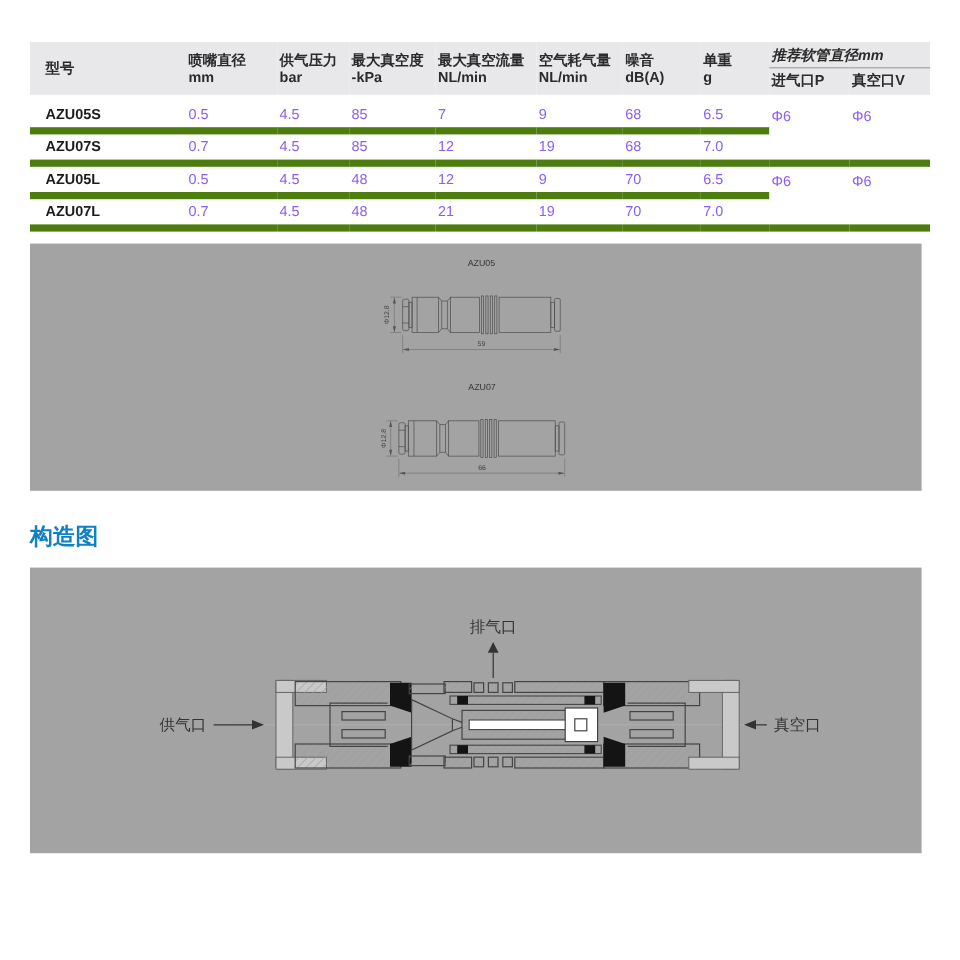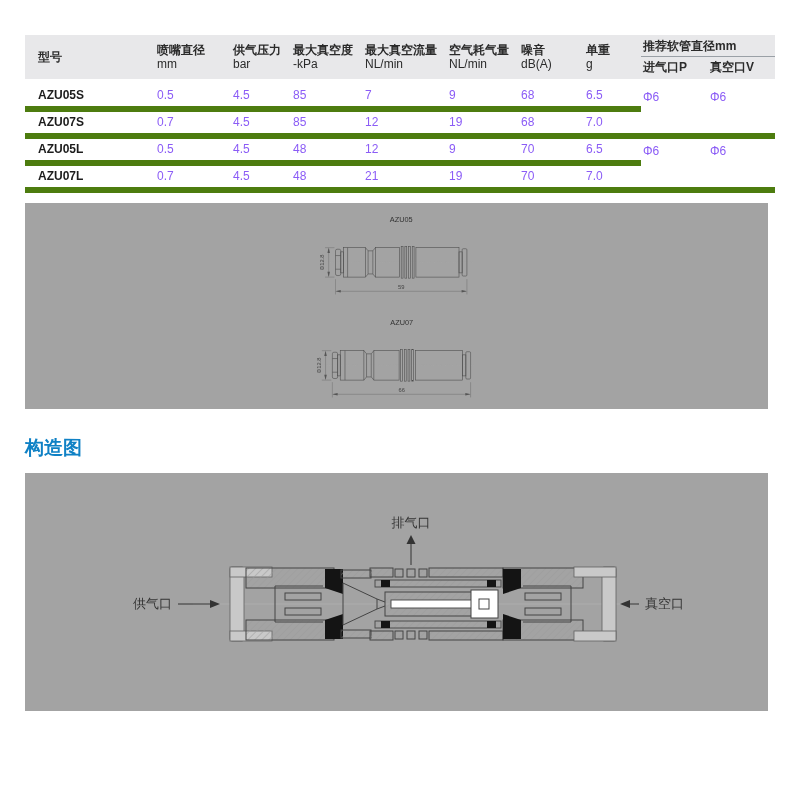--- a/index.html
+++ b/index.html
@@ -11,22 +11,22 @@
   .page { width:800px; height:567px; padding:35px 25px 0 25px; }
 
   
   table.spec { border-collapse:collapse; table-layout:fixed; width:750px; }
   thead th {
     background:#e8e8ea; text-align:left; vertical-align:middle;
     font-size:12px; line-height:14px; font-weight:700; color:#2b2b2b;
     padding:6px 0 6px 2px;
   }
   thead th.first, tbody td.first { padding-left:13px; }
-  thead th .u { display:block; font-weight:400; }
-  th.group { padding:4px 0 3px 2px; border-bottom:1px solid #9aa0a6; }
+  thead th .u { display:block; font-weight:700; }
+  th.group { padding:4px 0 3px 2px; border-bottom:1px solid #9aa0a6;font-style:italic; }
   th.sub { padding:3px 0 5px 2px;margin-top:12px; }
   tbody td { font-size:12px; color:#8b5cf6; padding:3px 0 4px 2px; height:21px; vertical-align:middle; }
   tbody td.first { font-weight:700; color:#1c1c1c; }
   tr.gap td { height:6px; padding:0; }
   tr.partial td, tr.full td { border-bottom:6px solid #4d7c0f;margin-top:24px; }
   tr.gap td { border-bottom:none; }
   td.span2 { border-bottom:1px solid #c6c6c8; vertical-align:top; padding-top:5px; }
 
   
   .note { margin-top:17px; font-size:10.5px; color:#555; letter-spacing:0.2px; }

